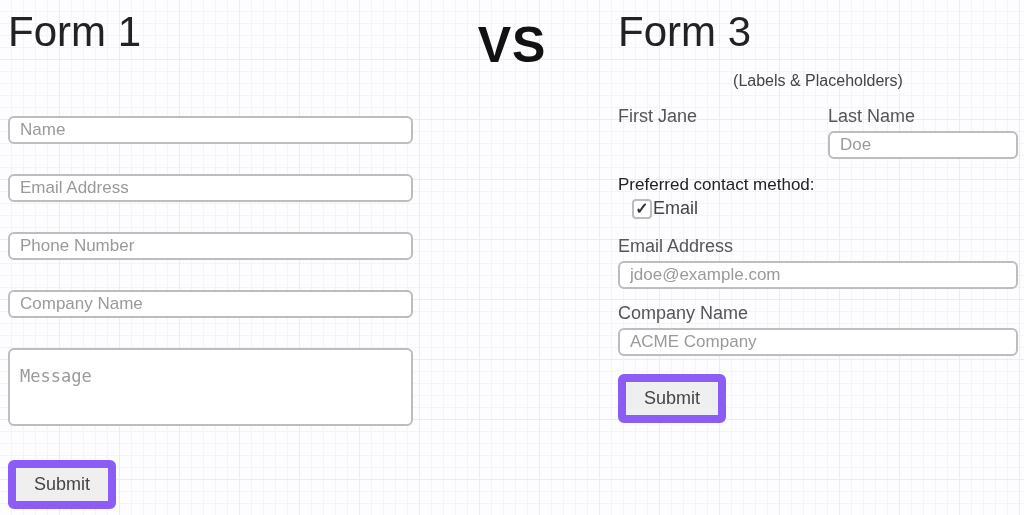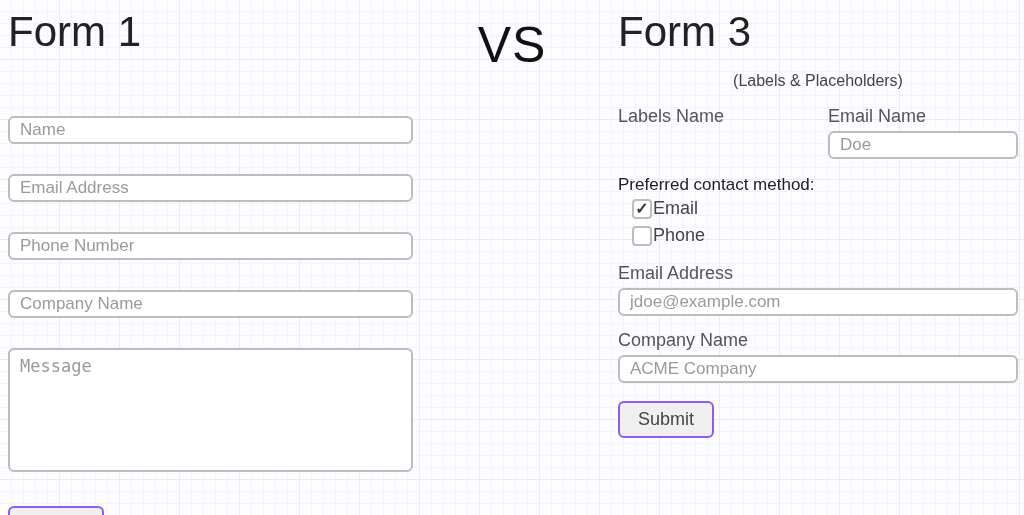--- a/index.html
+++ b/index.html
@@ -50,48 +50,48 @@
     margin: 16px 0 16px 0;
   }
   .col-left .spacer-after-title { height: 56px; }
 
   .vs {
     position: absolute;
     left: 0; right: 0;
     top: 16px;
     text-align: center;
     font-size: 50px;
-    font-weight: 400;
+    font-weight: 700;
     letter-spacing: 1px;
     color: #111;
     pointer-events: none;
   }
 
   .field-input {
     width: 100%;
     height: 28px;
     border: 2px solid #bdbdbd;
     border-radius: 6px;
     background: #ffffff;
     padding: 4px 10px;
     font-size: 17px;
     color: #444;
     outline: none;
   }
   .field-input::placeholder { color: #9a9a9a; }
   textarea.field-input {
-    height: 124px;
+    height: 78px;
     resize: none;
-    padding-top: 6px;
+    padding-top: 16px;
   }
 
   .col-left .row { margin-bottom: 30px; }
 
   .btn {
-    border: 2px solid #8b5cf6;
+    border: 8px solid #8b5cf6;
     border-radius: 6px;
     background: #efefef;
     padding: 6px 18px;
     font-size: 18px;
     color: #444;
     cursor: pointer;
   }
 
   
   .label {
@@ -165,38 +165,34 @@
   </div>
   <button class="btn">Submit</button>
 </div>
 
 <div class="col col-right">
   <div class="title">Form 3</div>
   <div class="subtitle">(Labels &amp; Placeholders)</div>
 
   <div class="two-col">
     <div>
-      <div class="label">Labels Name</div>
+      <div class="label">First Jane</div>
     </div>
     <div>
-      <div class="label">Email Name</div>
+      <div class="label">Last Name</div>
       <input class="field-input" type="text" placeholder="Doe" style="">
     </div>
   </div>
 
   <div class="group-label">Preferred contact method:</div>
 
   <div class="check-row">
     <span class="checkbox checked"></span>
     <span>Email</span>
   </div>
-  <div class="check-row">
-    <span class="checkbox"></span>
-    <span>Phone</span>
-  </div>
 
   <div class="field-block">
     <div class="label">Email Address</div>
     <input class="field-input" type="text" placeholder="jdoe@example.com" style="">
   </div>
 
   <div class="field-block">
     <div class="label">Company Name</div>
     <input class="field-input" type="text" placeholder="ACME Company" style="">
   </div>

